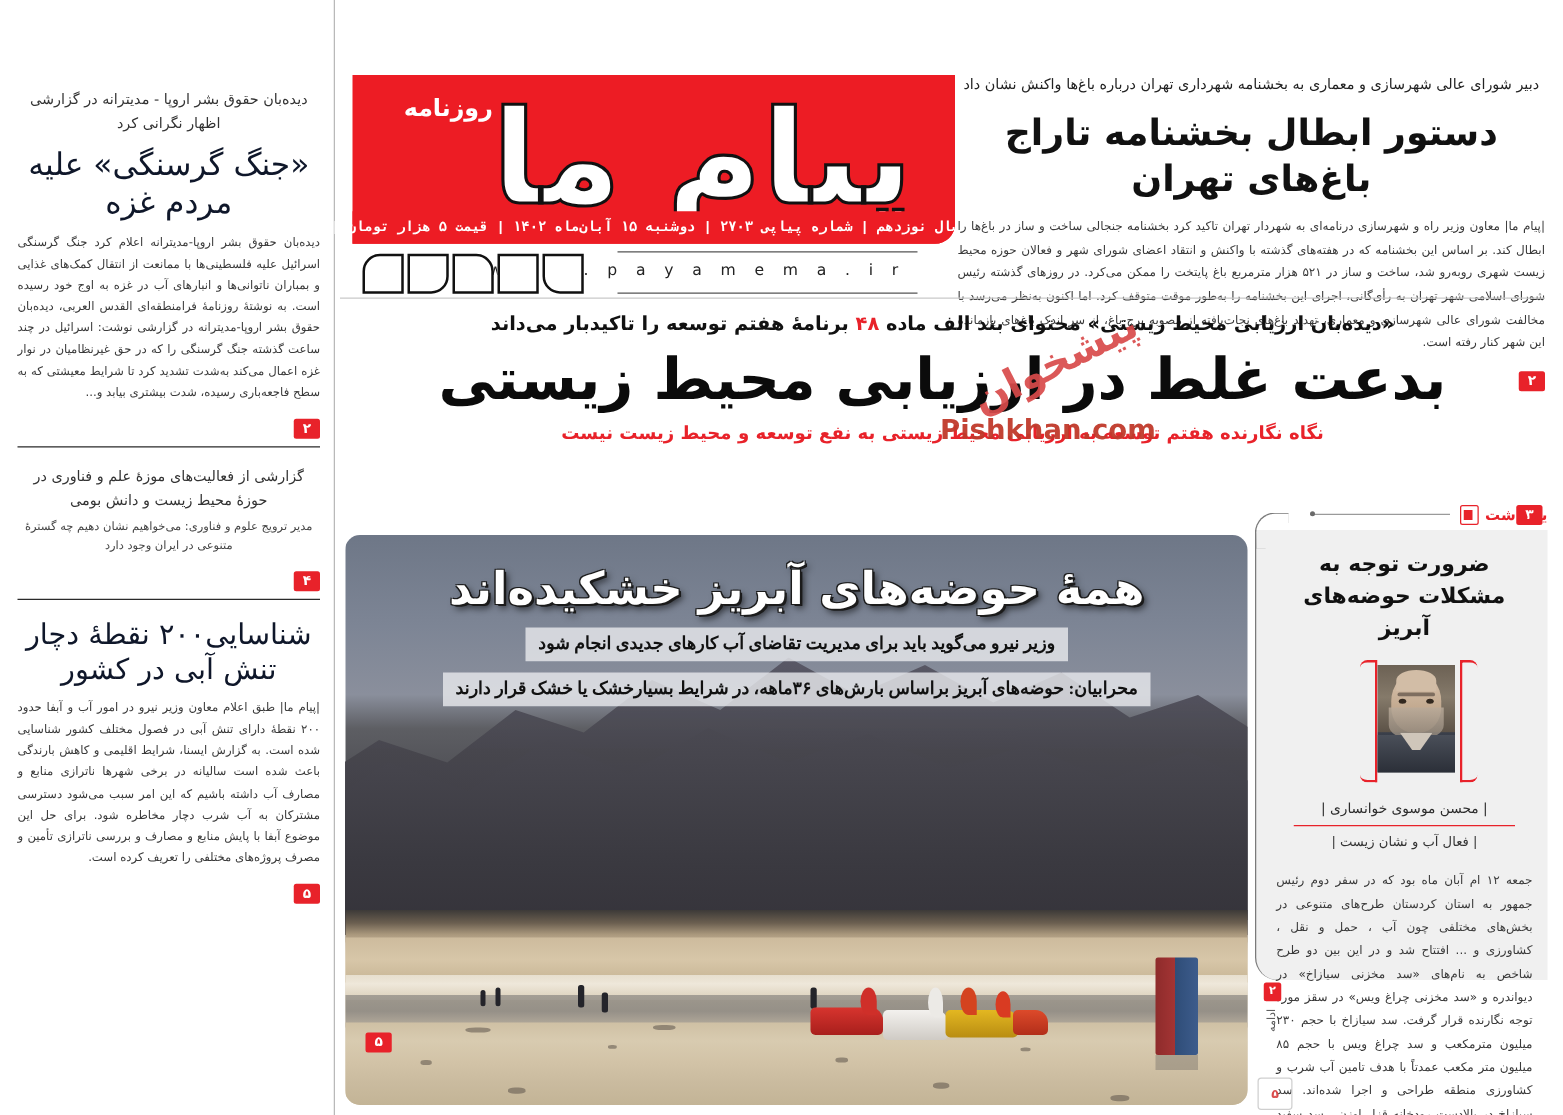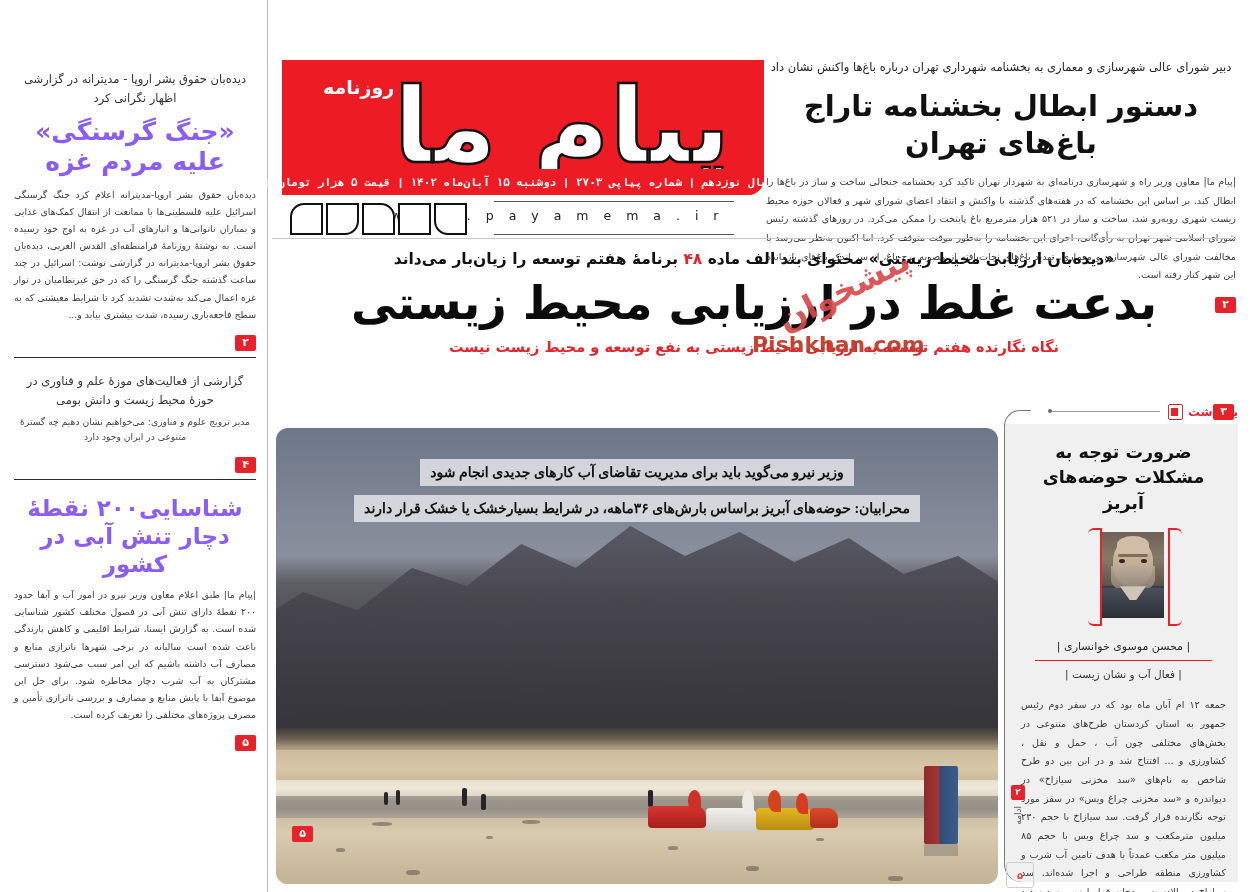--- a/index.html
+++ b/index.html
@@ -20,21 +20,21 @@
   }
   .rail-divider{
     position:absolute;top:0;left:267px;width:1px;height:892px;background:#b9b9b9;
   }
   .rail-item{position:relative;margin-bottom:6px;}
   .rail-kicker{
     font-size:11.5px;line-height:1.65;color:#333;text-align:center;
     font-weight:500;letter-spacing:0;
   }
   .rail-head{
-    font-size:25px;line-height:1.22;font-weight:bold;color:#8b5cf6;text-align:center;
+    font-size:25px;line-height:1.22;font-weight:normal;color:#0f172a;text-align:center;
     margin:9px 0 8px 0;letter-spacing:-0.3px;
   }
   .rail-head.sm{font-size:23px;}
   .rail-body{
     font-size:9.4px;line-height:1.82;color:#3a3a3a;text-align:justify;
     text-align-last:right;
   }
   .rail-sub{
     font-size:9.2px;line-height:1.7;color:#444;text-align:center;margin-top:4px;
   }
@@ -230,21 +230,21 @@
   .note-icon i:after{
     content:"";position:absolute;left:2px;top:3px;width:7px;height:8px;background:#E8222A;
   }
   .note-leader{
     position:absolute;right:78px;top:9px;width:112px;height:1px;background:#9a9a9a;
   }
   .note-leader:before{
     content:"";position:absolute;left:0;top:-2px;width:4px;height:4px;border-radius:50%;background:#6a6a6a;
   }
   .note-card{
-    position:relative;margin-top:2px;width:234px;height:458px;
+    position:relative;margin-top:2px;width:234px;height:360px;
     background:#f0f0f0;border-left:1.5px solid #7a7a7a;border-radius:0 0 0 18px;
     box-sizing:border-box;padding:16px 12px 10px 16px;
   }
   .note-card:before{
     content:"";position:absolute;left:-1.5px;top:-14px;width:26px;height:28px;
     border-left:1.5px solid #7a7a7a;border-top:1.5px solid #7a7a7a;border-radius:16px 0 0 0;
   }
   .note-head{
     font-size:17.5px;font-weight:bold;line-height:1.45;text-align:center;color:#111;
   }
@@ -375,21 +375,21 @@
     <div class="tr-head">دستور ابطال بخشنامه تاراج باغ‌های تهران</div>
     <div class="tr-body">|پیام ما| معاون وزیر راه و شهرسازی در‌نامه‌ای به شهردار تهران تاکید کرد بخشنامه جنجالی ساخت و ساز در باغ‌ها را ابطال کند. بر اساس این بخشنامه که در هفته‌های گذشته با واکنش و انتقاد اعضای شورای شهر و فعالان حوزه محیط زیست شهری روبه‌رو شد، ساخت و ساز در ۵۲۱ هزار مترمربع باغ پایتخت را ممکن می‌کرد. در روزهای گذشته رئیس شورای اسلامی شهر تهران به رأی‌گانی، اجرای این بخشنامه را به‌طور موقت متوقف کرد. اما اکنون به‌نظر می‌رسد با مخالفت شورای عالی شهرسازی و معماری، تهدید باغ‌های نجات‌یافته از مصوبه برج-باغ، از سر اندک باغ‌های بازمانده این شهر کنار رفته است.</div>
     <div class="tr-pagenum">
       <span class="pagenum">۲</span>
     </div>
   </div>
 
   <div class="band-rule"></div>
 
   <div class="mainhead">
-    <div class="mh-kicker"><span>«دیده‌بان ارزیابی محیط زیستی» محتوای بند الف ماده </span><span class="redbit">۴۸</span><span> برنامهٔ هفتم توسعه را زیان‌بار می‌داند</span></div>
+    <div class="mh-kicker"><span>«دیده‌بان ارزیابی محیط زیستی» محتوای بند الف ماده </span><span class="redbit">۴۸</span><span> برنامهٔ هفتم توسعه را تاکید‌بار می‌داند</span></div>
     <div class="mh-title">بدعت غلط در ارزیابی محیط زیستی</div>
     <div class="mh-sub">نگاه نگارنده هفتم توسعه به ارزیابی محیط زیستی به نفع توسعه و محیط زیست نیست</div>
     <div class="mh-pagenum">
       <span class="pagenum">۳</span>
     </div>
     <div class="watermark">
       <div class="wm-fa">پیشخوان</div>
       <div class="wm-en">Pishkhan.com</div>
     </div>
   </div>
@@ -428,20 +428,21 @@
     <span class="boat" style="left:430px;bottom:52px;width:52px;height:24px;background:linear-gradient(#f3f1ee,#cfcbc5);"></span>
     <span class="neck" style="left:466px;bottom:70px;width:12px;height:24px;background:#eceae6;"></span>
     <span class="boat" style="left:480px;bottom:54px;width:58px;height:22px;background:linear-gradient(#e3b721,#b98d12);"></span>
     <span class="neck" style="left:492px;bottom:72px;width:13px;height:22px;background:#d4431f;"></span>
     <span class="neck" style="left:520px;bottom:70px;width:12px;height:21px;background:#d93b22;"></span>
     <span class="boat" style="left:534px;bottom:56px;width:28px;height:20px;background:linear-gradient(#dd4a2a,#b22e1a);"></span>
 
     <span class="hut"></span>
 
     <div class="ov">
+      <div class="ov-head">همهٔ حوضه‌های آبریز خشکیده‌اند</div>
       <div><span class="ov-line">وزیر نیرو می‌گوید باید برای مدیریت تقاضای آب کارهای جدیدی انجام شود</span></div>
       <div><span class="ov-line">محرابیان: حوضه‌های آبریز براساس بارش‌های ۳۶ماهه، در شرایط بسیارخشک یا خشک قرار دارند</span></div>
     </div>
 
     <div class="photo-pagenum">
       <span class="pagenum">۵</span>
     </div>
   </div>
 
   <div class="note-rail">

